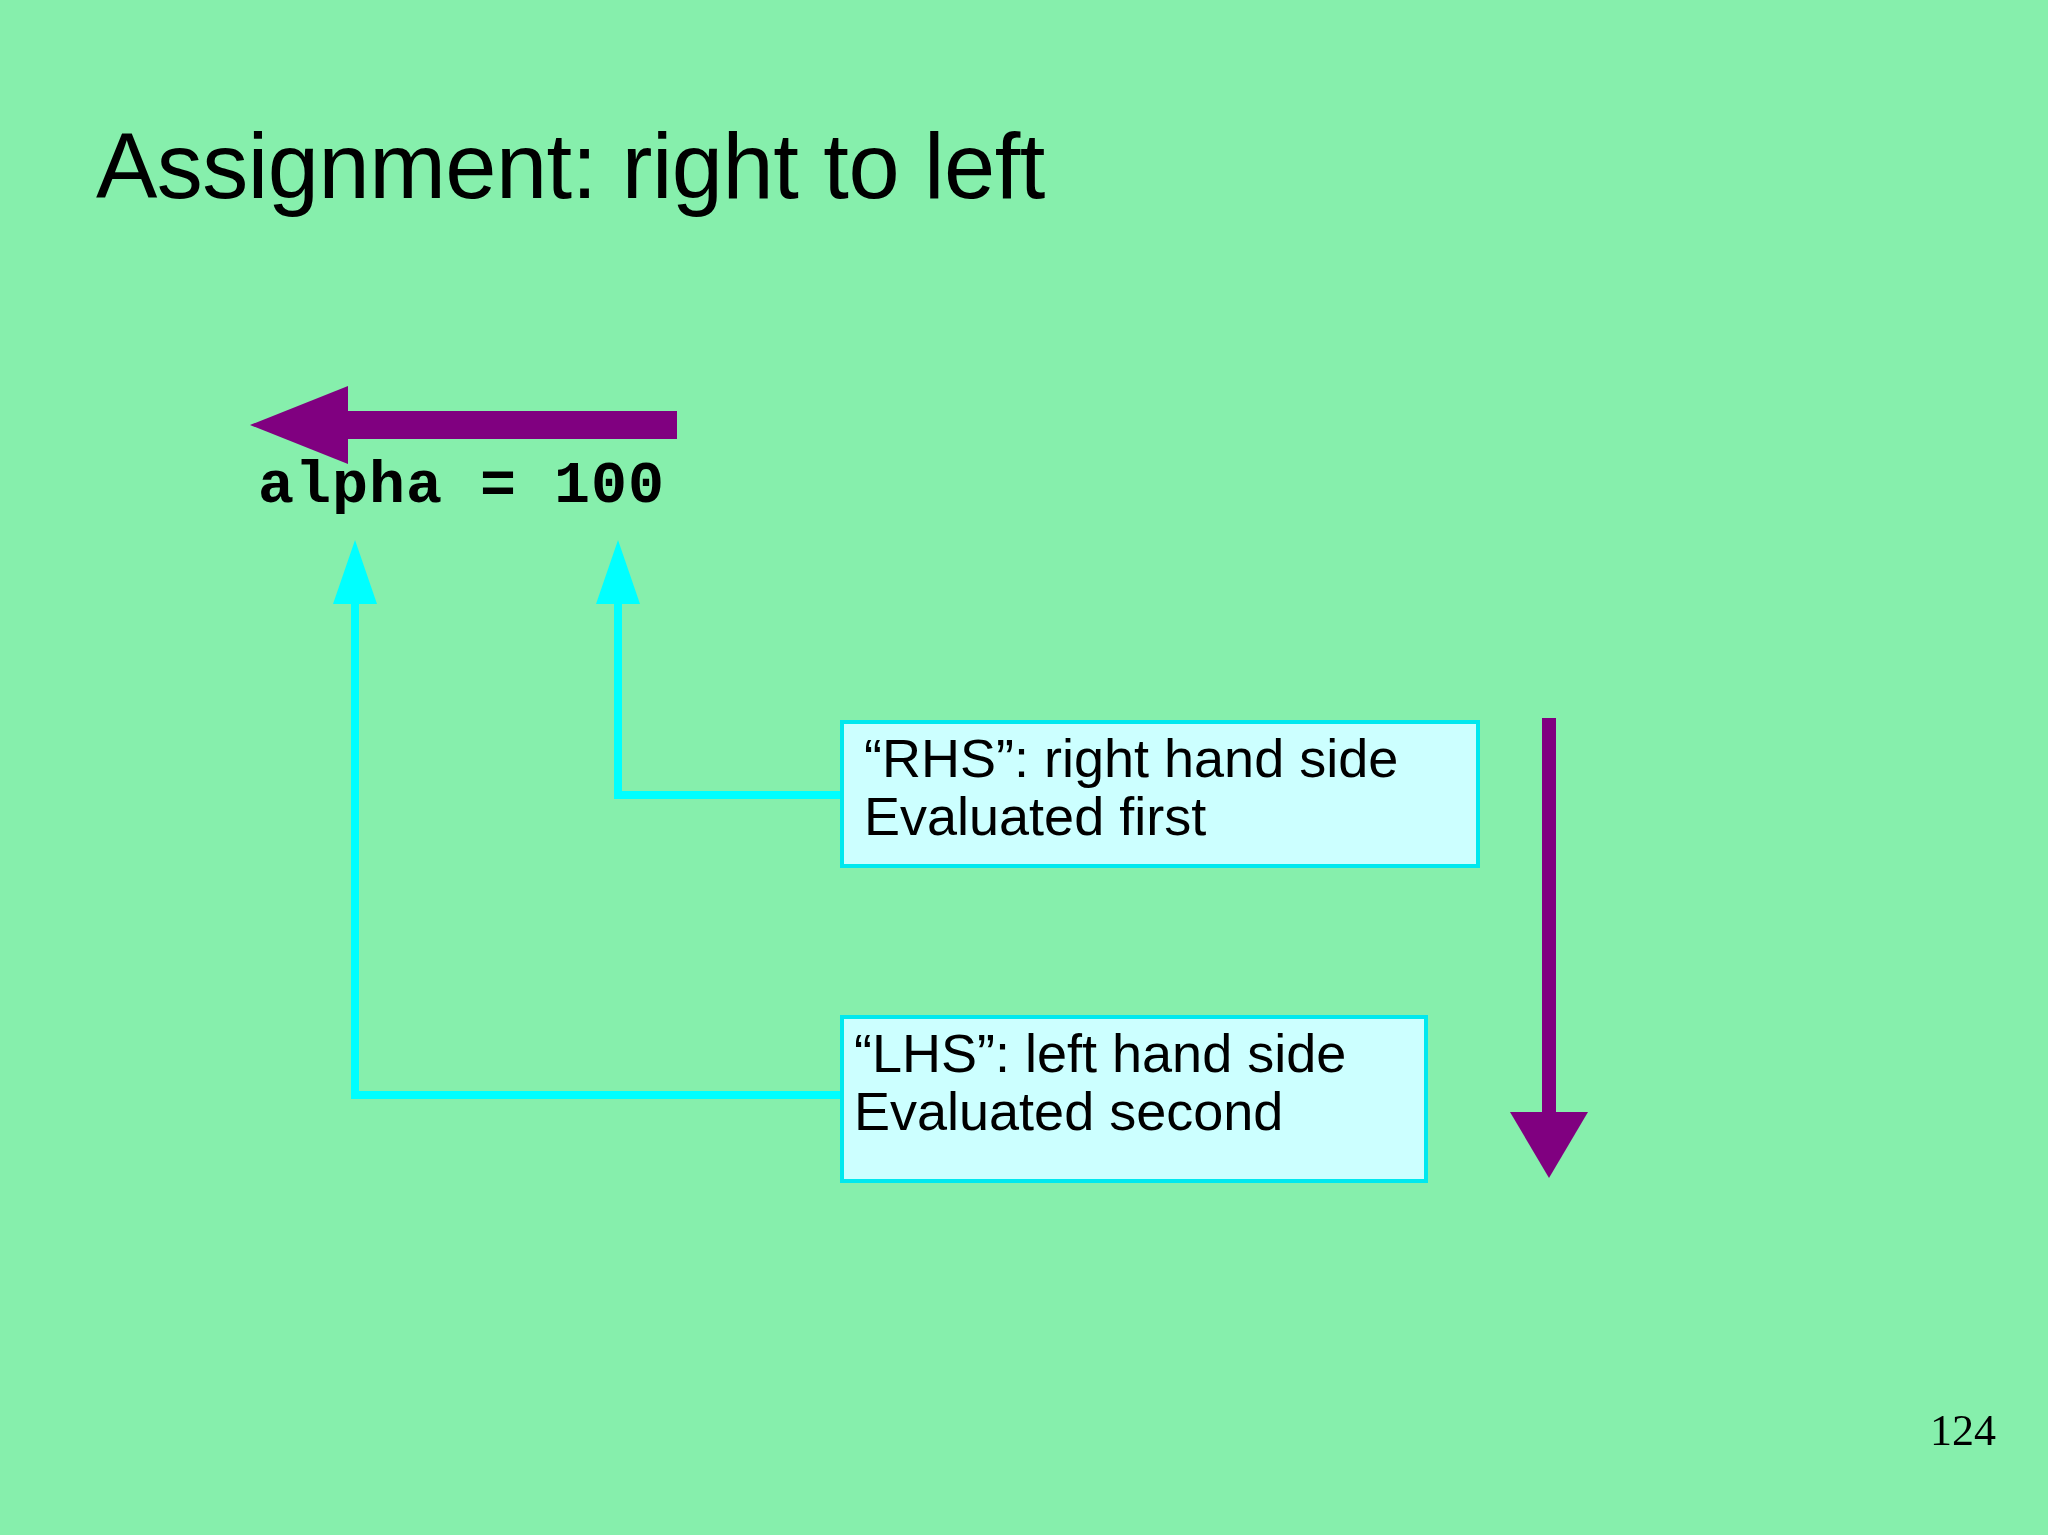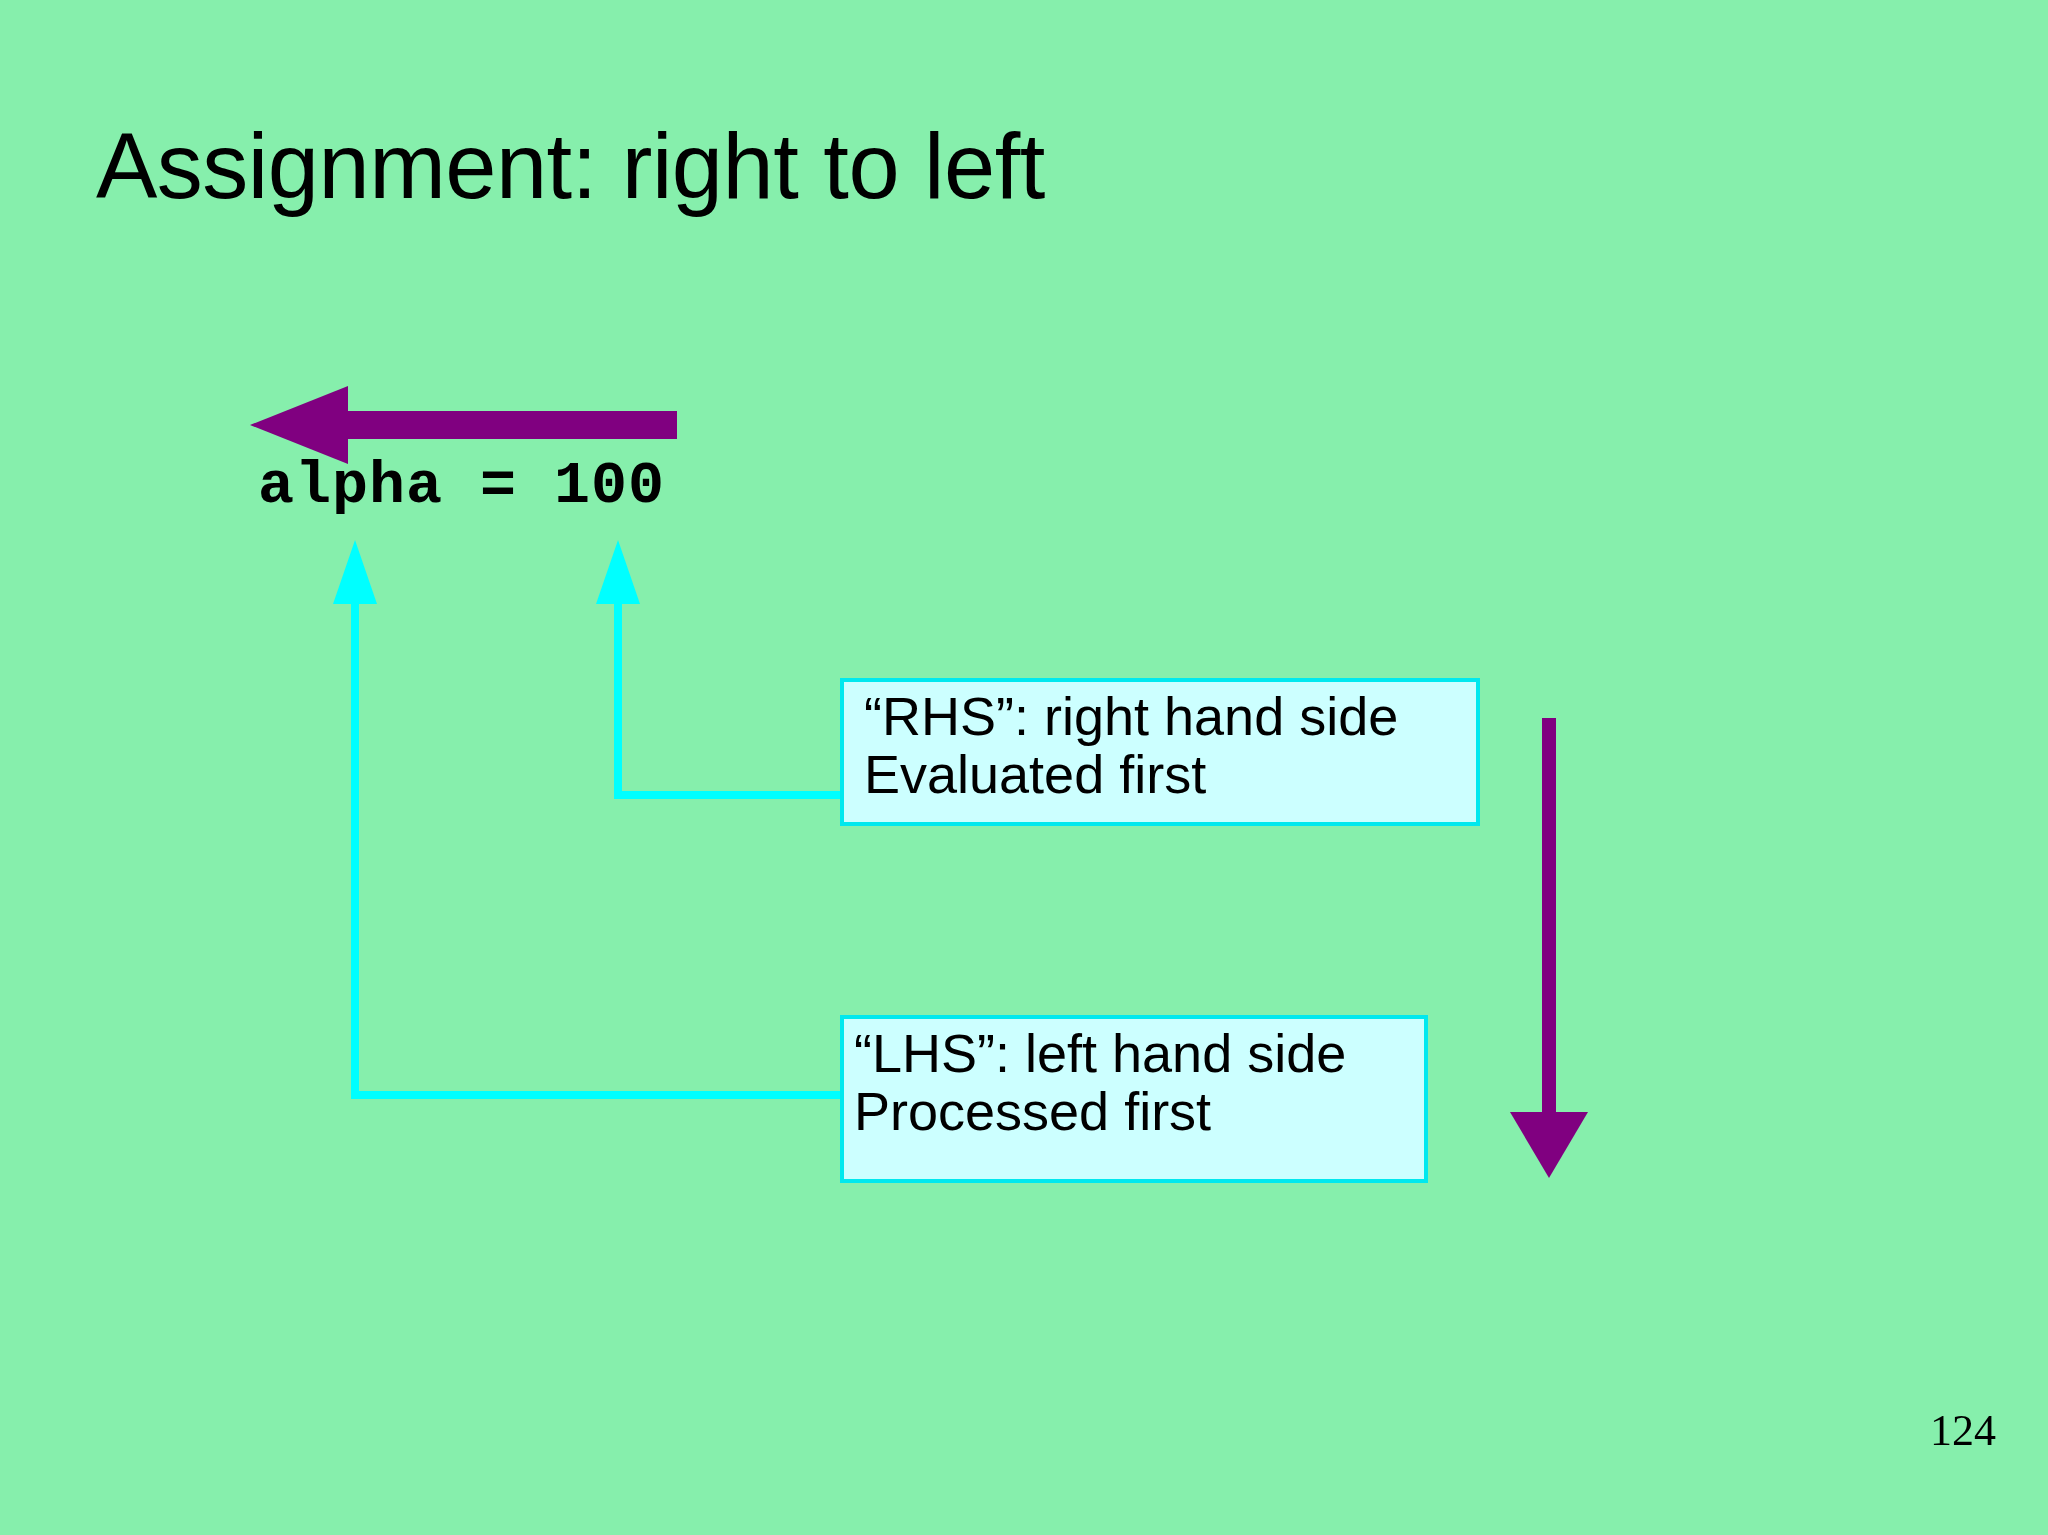--- a/index.html
+++ b/index.html
@@ -64,21 +64,21 @@
     font-size: 54px;
     line-height: 1.07;
     color: #000000;
     white-space: nowrap;
   }
   .callout .line {
     display: block;
   }
   #callout-rhs {
     left: 840px;
-    top: 678px;
+    top: 720px;
     width: 640px;
     height: 148px;
     padding-left: 20px;
   }
   #callout-lhs {
     left: 840px;
     top: 1015px;
     width: 588px;
     height: 168px;
   }
@@ -125,18 +125,18 @@
 
   <div class="code-line">alpha = 100</div>
 
   <div class="callout" id="callout-rhs">
     <span class="line">“RHS”: right hand side</span>
     <span class="line">Evaluated first</span>
   </div>
 
   <div class="callout" id="callout-lhs">
     <span class="line">“LHS”: left hand side</span>
-    <span class="line">Processed first</span>
+    <span class="line">Evaluated second</span>
   </div>
 
   <div class="page-number">124</div>
 
 </div>
 
 </body></html>

